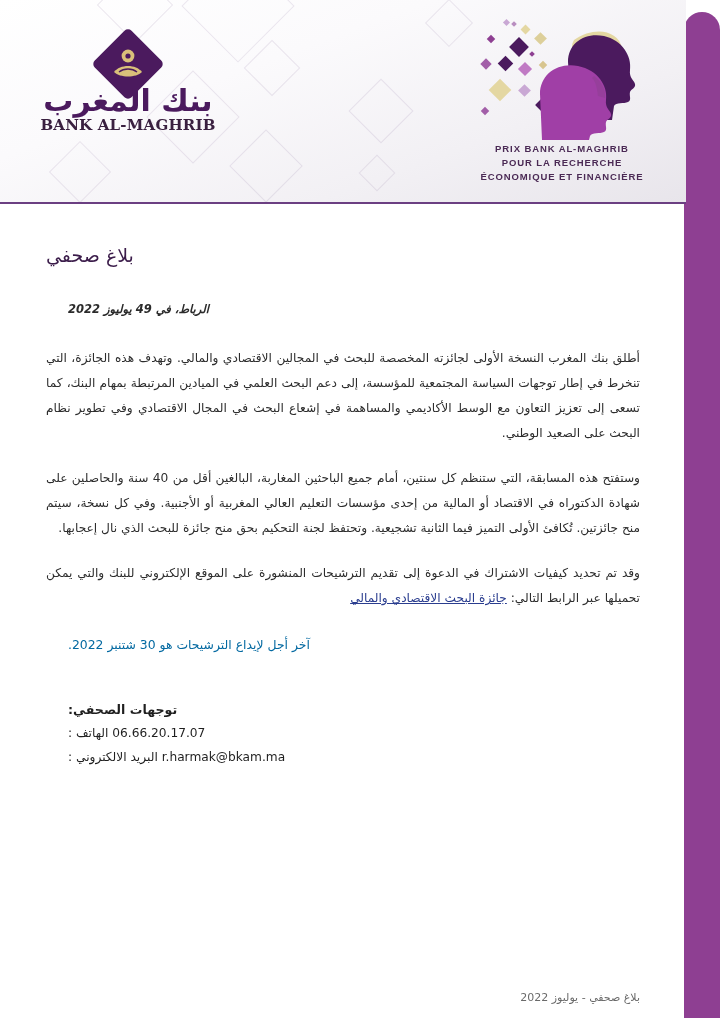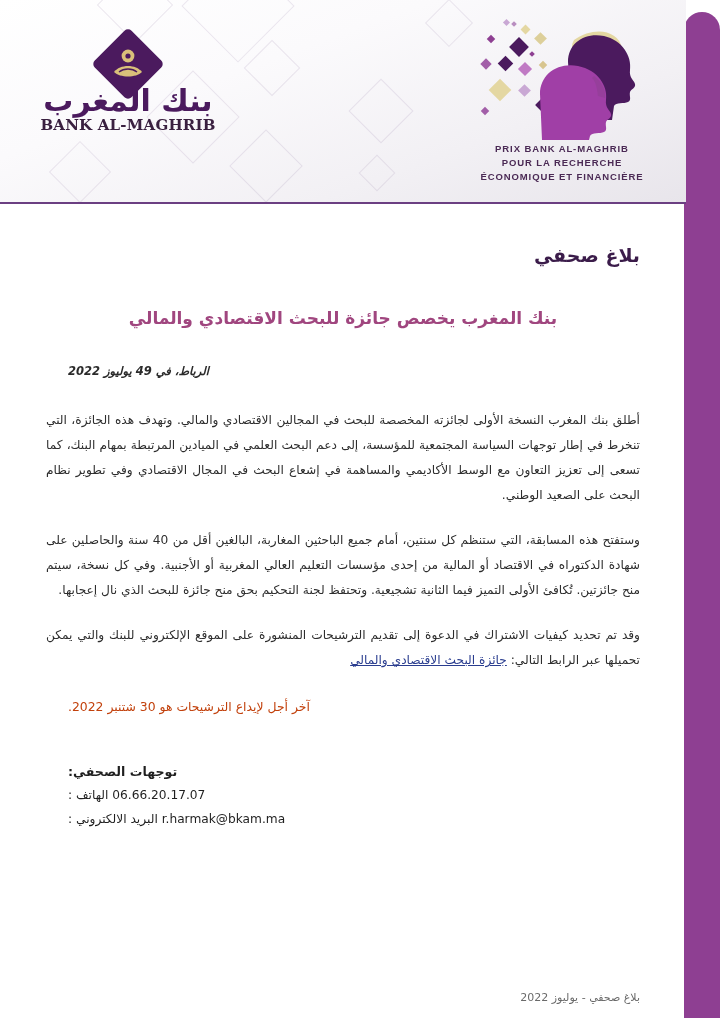--- a/index.html
+++ b/index.html
@@ -141,23 +141,23 @@
     left: 0;
     top: 206px;
     width: 686px;
     height: 812px;
     padding: 0 46px;
     direction: rtl;
   }
 
   .doc-title {
     margin-top: 38px;
-    text-align: right;
+    text-align: left;
     font-size: 19px;
-    font-weight: bold;
+    font-weight: normal;
     color: #3b1c4a;
     letter-spacing: 0.5px;
   }
 
   .doc-subtitle {
     margin-top: 42px;
     text-align: center;
     font-size: 17px;
     font-weight: bold;
     color: #a0467f;
@@ -186,21 +186,21 @@
 
   .link {
     color: #2a3d8f;
     text-decoration: underline;
   }
 
   .deadline {
     margin-top: 22px;
     font-size: 12.4px;
     line-height: 1.9;
-    color: #c2410c;
+    color: #0369a1;
     text-align: left;
     padding-left: 22px;
   }
 
   .contact {
     margin-top: 40px;
     text-align: left;
     padding-left: 22px;
     color: #1f1f1f;
   }
@@ -300,21 +300,20 @@
         <div>POUR LA RECHERCHE</div>
         <div>ÉCONOMIQUE ET FINANCIÈRE</div>
       </div>
     </div>
   </div>
 
   <div class="content">
 
     <div class="doc-title">بلاغ صحفي</div>
 
-    <div class="doc-subtitle">بنك المغرب يخصص جائزة للبحث الاقتصادي والمالي</div>
 
     <div class="dateline">الرباط، في 49 يوليوز 2022</div>
 
     <p class="para first">أطلق بنك المغرب النسخة الأولى لجائزته المخصصة للبحث في المجالين الاقتصادي والمالي. وتهدف هذه الجائزة، التي تنخرط في إطار توجهات السياسة المجتمعية للمؤسسة، إلى دعم البحث العلمي في الميادين المرتبطة بمهام البنك، كما تسعى إلى تعزيز التعاون مع الوسط الأكاديمي والمساهمة في إشعاع البحث في المجال الاقتصادي وفي تطوير نظام البحث على الصعيد الوطني.</p>
 
     <p class="para">وستفتح هذه المسابقة، التي ستنظم كل سنتين، أمام جميع الباحثين المغاربة، البالغين أقل من 40 سنة والحاصلين على شهادة الدكتوراه في الاقتصاد أو المالية من إحدى مؤسسات التعليم العالي المغربية أو الأجنبية. وفي كل نسخة، سيتم منح جائزتين. تُكافئ الأولى التميز فيما الثانية تشجيعية. وتحتفظ لجنة التحكيم بحق منح جائزة للبحث الذي نال إعجابها.</p>
 
     <p class="para"><span>وقد تم تحديد كيفيات الاشتراك في الدعوة إلى تقديم الترشيحات المنشورة على الموقع الإلكتروني للبنك والتي يمكن تحميلها عبر الرابط التالي: </span><a class="link" href="#">جائزة البحث الاقتصادي والمالي</a></p>
 
     <div class="deadline">آخر أجل لإيداع الترشيحات هو 30 شتنبر 2022.</div>

